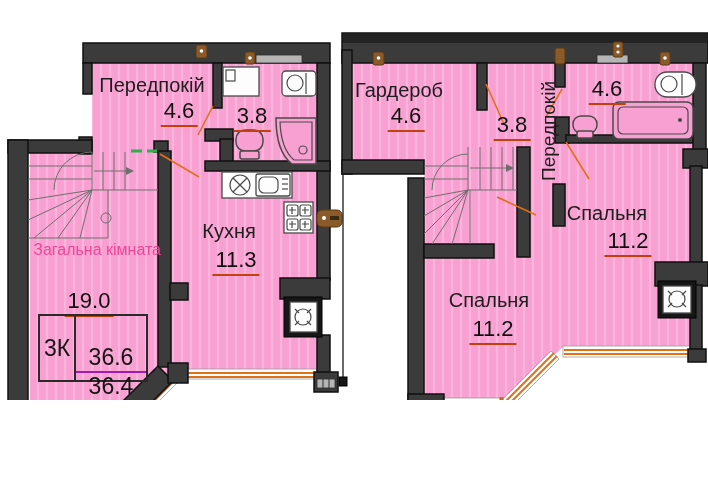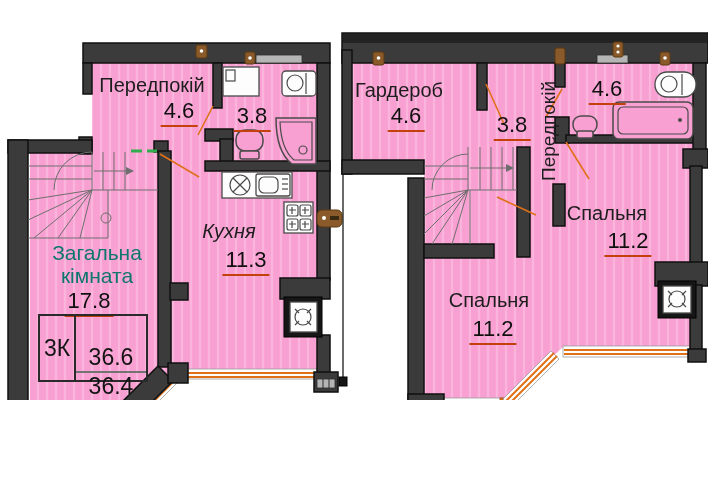--- a/index.html
+++ b/index.html
@@ -19,34 +19,34 @@
   .fxl{fill:none;stroke:#4a4a4a;stroke-width:1.2;}
   .hatch{fill:#b5b5b5;stroke:#2e2e2e;stroke-width:0.8;}
   .hline{stroke:#2e2e2e;stroke-width:1;}
   .vent{fill:#8a5a2b;stroke:#5c3a12;stroke-width:1;}
   .gd{stroke:#2fae4d;stroke-width:3;}
   .lead{stroke:#df7119;stroke-width:1.6;}
   .thin{stroke:#1a1a1a;stroke-width:1.3;}
 
   .lbl{position:absolute;color:#1d1d1d;text-align:center;white-space:nowrap;
        transform:translateX(-50%);font-size:20px;line-height:1.05;}
-  .lbl-wrap{position:absolute;color:#0f766e;text-align:center;width:128px;
-       transform:translateX(-50%);font-size:21px;line-height:1.1;white-space:normal;}
+  .lbl-wrap{position:absolute;color:#ec4899;text-align:right;width:128px;
+       transform:translateX(-50%);font-size:16px;line-height:1.1;white-space:normal;}
   .num{position:absolute;color:#101010;font-size:22px;border-bottom:2px solid #c2410c;
        padding:0 3px 1px 3px;transform:translateX(-50%);white-space:nowrap;}
   .vert{position:absolute;color:#1d1d1d;font-size:19px;white-space:nowrap;
        transform:translate(-50%,-50%) rotate(-90deg);}
   .tbl{position:absolute;left:38px;top:314px;width:106px;height:64px;
        border:2px solid #2a2a2a;display:flex;background:transparent;}
   .tbl .c1{width:34px;border-right:2px solid #2a2a2a;display:flex;align-items:center;
        justify-content:center;font-size:23px;color:#141414;}
   .tbl .c2{flex:1;display:flex;flex-direction:column;}
   .tbl .c2 div{flex:1;display:flex;align-items:center;justify-content:center;
        font-size:23px;color:#141414;}
-  .tbl .c2 div:first-child{border-bottom:2px solid #737373;margin-top:28px;}
+  .tbl .c2 div:first-child{border-bottom:2px solid #a21caf;margin-top:28px;}
 </style>
 </head>
 <body>
 
 <div class="canvas">
 
 <svg width="708" height="500" viewBox="0 0 708 500">
   <defs>
     <pattern id="streak" width="9" height="9" patternUnits="userSpaceOnUse">
       <line x1="2" y1="0" x2="2" y2="9" stroke="rgba(255,255,255,0.22)" stroke-width="2.2"></line>
@@ -298,24 +298,24 @@
       <line class="lead" x1="562" y1="89" x2="546" y2="117"></line>
       <line class="lead" x1="566" y1="142" x2="589" y2="179"></line>
       <line class="lead" x1="497" y1="197" x2="536" y2="215"></line>
     </g>
   </g>
 </svg>
 
 <div class="lbl" style="left:152px;top:75px;">Передпокій</div>
 <div class="num" style="left:179px;top:98px;">4.6</div>
 <div class="num" style="left:252px;top:103px;">3.8</div>
-<div class="lbl" style="left:229px;top:221px;font-style:italic;">Кухня</div>
-<div class="num" style="left:236px;top:247px;margin-left:10px;">11.3</div>
+<div class="lbl" style="left:229px;top:221px;">Кухня</div>
+<div class="num" style="left:236px;top:247px;">11.3</div>
 <div class="lbl-wrap" style="left:97px;top:241px;">Загальна кімната</div>
-<div class="num" style="left:89px;top:288px;">17.8</div>
+<div class="num" style="left:89px;top:288px;">19.0</div>
 
 <div class="tbl">
   <div class="c1">3К</div>
   <div class="c2">
     <div>36.6</div>
     <div>36.4</div>
   </div>
 </div>
 
 <div class="lbl" style="left:399px;top:80px;text-align:center;">Гардероб</div>

